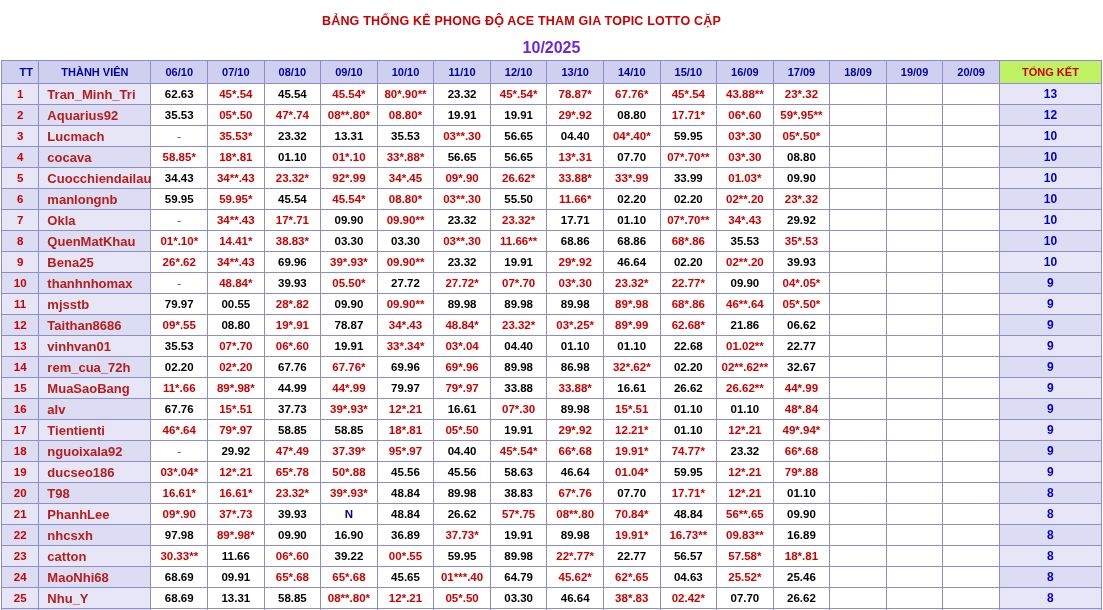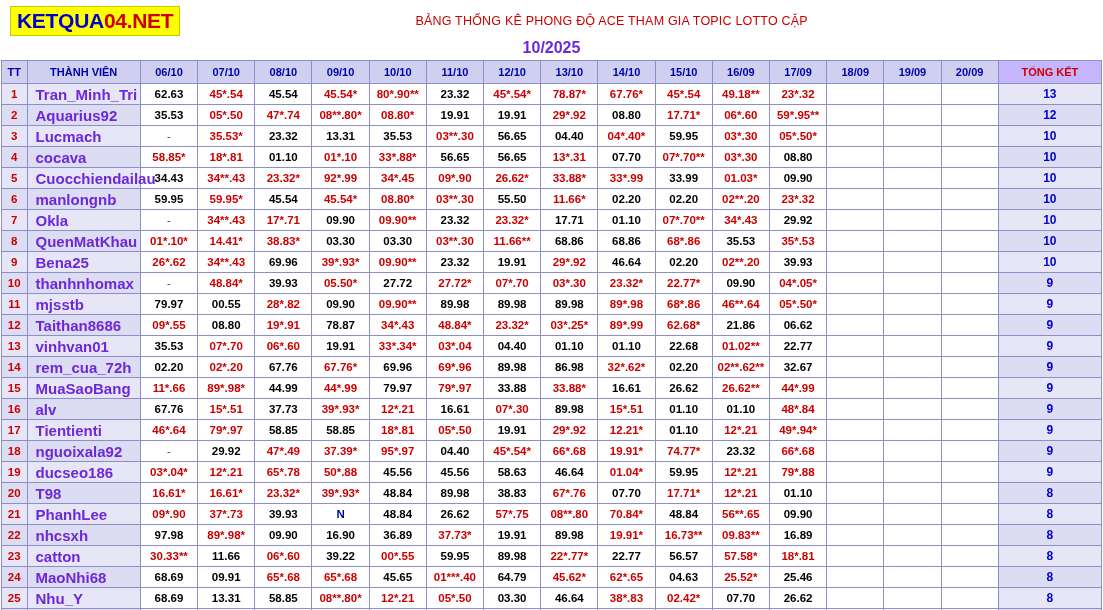--- a/index.html
+++ b/index.html
@@ -4,50 +4,47 @@
 <style>
   html,body{margin:0;padding:0;background:#ffffff;}
   body{font-family:"Liberation Sans", sans-serif;}
   .page{width:1103px;height:610px;position:relative;overflow:hidden;background:#fff;}
 
   
   .topbar{display:flex;align-items:center;height:34px;padding-top:4px;}
   .logo{margin-left:10px;background:#ffff00;border:1px solid #c8c800;padding:2px 6px;}
   .logo .t1{color:#0000cc;font-weight:bold;font-size:21px;letter-spacing:-0.3px;}
   .logo .t2{color:#cc0000;font-weight:bold;font-size:21px;letter-spacing:-0.3px;}
-  .title{flex:1;text-align:center;color:#cc0000;font-weight:normal;font-size:12.5px;letter-spacing:.2px;padding-right:60px;}
+  .title{flex:1;text-align:center;color:#cc0000;font-weight:bold;font-size:12.5px;letter-spacing:.2px;padding-right:60px;}
   .subtitle{text-align:center;color:#6d28d9;font-weight:bold;font-size:16px;margin-top:1px;margin-bottom:3px;}
 
   
   table{border-collapse:collapse;width:1101px;margin-left:1px;table-layout:fixed;}
   th,td{border:1px solid #8e8ec6;font-size:11.5px;text-align:center;height:20px;padding:0;}
   thead th{background:#cfcff0;color:#0000aa;font-weight:bold;font-size:11px;height:22px;}
-  th.head-tt{width:24px;}
+  th.head-tt{width:24px;padding-left:12px;}
   th.head-member{width:110px;}
   th.head-date{width:55px;}
-  th.head-total{width:100px;background:#c4b5fd;color:#cc0000;}
+  th.head-total{width:100px;background:#bef264;color:#cc0000;}
   td.idx{color:#cc0000;font-weight:bold;background:#e6e6f7;}
-  td.member{color:#6d28d9;font-weight:bold;text-align:left;padding-left:8px;background:#e6e6f7;font-size:15px;}
+  td.member{color:#b91c1c;font-weight:bold;text-align:left;padding-left:8px;background:#e6e6f7;font-size:13px;}
   td.cell{background:#ffffff;}
   td.total{color:#0000cc;font-weight:bold;background:#e6e6f7;font-size:12px;}
   tr.shade td.idx, tr.shade td.member, tr.shade td.total{background:#dcdcf2;}
   .v-red{color:#cc0000;font-weight:bold;}
   .v-blue{color:#000099;font-weight:bold;}
   .v-black{color:#000000;font-weight:bold;}
   .v-dash{color:#444;}
 </style>
 </head>
 <body>
 
 <div class="page">
 
   <div class="topbar">
-    <div class="logo">
-      <span class="t1">KETQUA</span><span class="t2">04.NET</span>
-    </div>
     <div class="title">BẢNG THỐNG KÊ PHONG ĐỘ ACE THAM GIA TOPIC  LOTTO CẶP</div>
   </div>
 
   <div class="subtitle">10/2025</div>
 
   <table>
     <thead>
       <tr id="head-row">
           <th class="head-tt">TT</th>
           <th class="head-member">THÀNH VIÊN</th>
@@ -76,21 +73,21 @@
           <td class="cell"><span class="v-black">62.63</span></td>
           <td class="cell"><span class="v-red">45*.54</span></td>
           <td class="cell"><span class="v-black">45.54</span></td>
           <td class="cell"><span class="v-red">45.54*</span></td>
           <td class="cell"><span class="v-red">80*.90**</span></td>
           <td class="cell"><span class="v-black">23.32</span></td>
           <td class="cell"><span class="v-red">45*.54*</span></td>
           <td class="cell"><span class="v-red">78.87*</span></td>
           <td class="cell"><span class="v-red">67.76*</span></td>
           <td class="cell"><span class="v-red">45*.54</span></td>
-          <td class="cell"><span class="v-red">49.18**</span></td>
+          <td class="cell"><span class="v-red">43.88**</span></td>
           <td class="cell"><span class="v-red">23*.32</span></td>
           <td class="cell"><span class="v-black"></span></td>
           <td class="cell"><span class="v-black"></span></td>
           <td class="cell"><span class="v-black"></span></td>
           <td class="total">13</td>
         </tr>
         <tr class="shade">
           <td class="idx">2</td>
           <td class="member">Aquarius92</td>
           <td class="cell"><span class="v-black">35.53</span></td>

